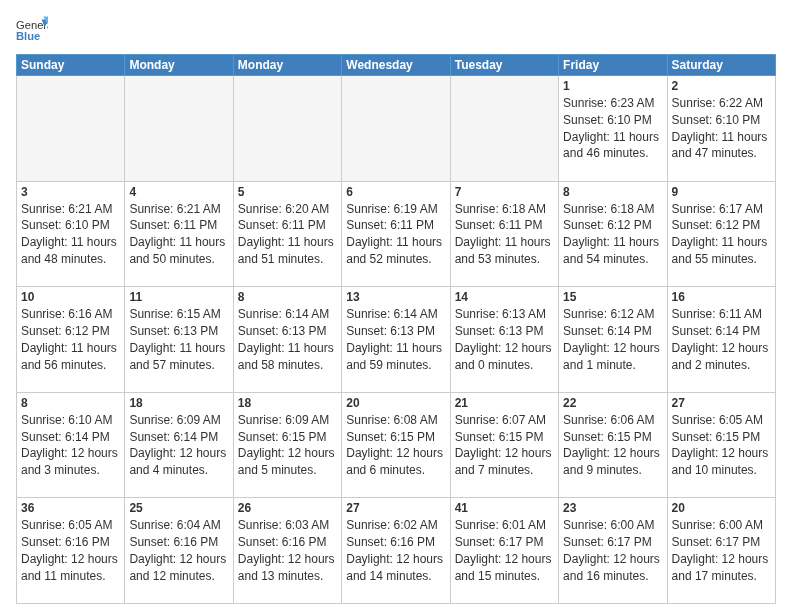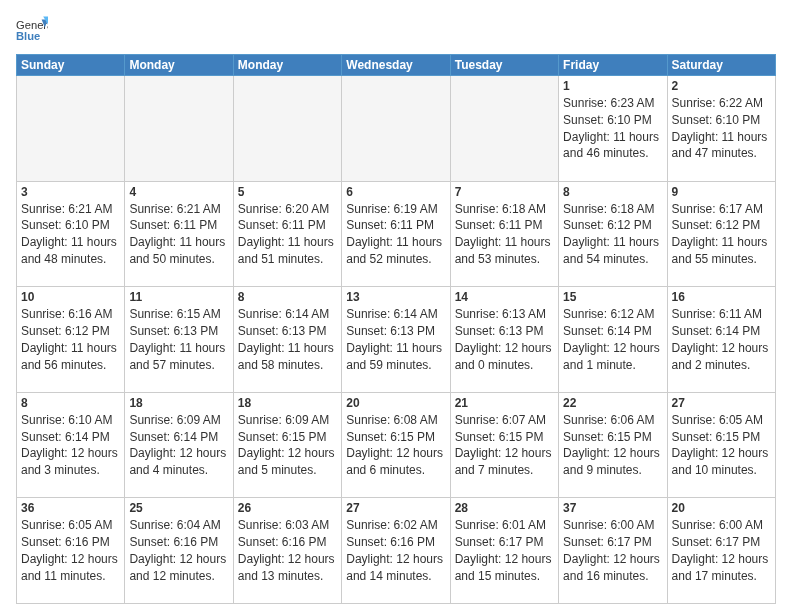--- a/index.html
+++ b/index.html
@@ -238,25 +238,25 @@
           </td>
           <td>
             <span class="day-number">26</span>
             <div class="day-info">Sunrise: 6:03 AM<br>Sunset: 6:16 PM<br>Daylight: 12 hours and 13 minutes.</div>
           </td>
           <td>
             <span class="day-number">27</span>
             <div class="day-info">Sunrise: 6:02 AM<br>Sunset: 6:16 PM<br>Daylight: 12 hours and 14 minutes.</div>
           </td>
           <td>
-            <span class="day-number">28</span>
+            <span class="day-number">41</span>
             <div class="day-info">Sunrise: 6:01 AM<br>Sunset: 6:17 PM<br>Daylight: 12 hours and 15 minutes.</div>
           </td>
           <td>
-            <span class="day-number">37</span>
+            <span class="day-number">23</span>
             <div class="day-info">Sunrise: 6:00 AM<br>Sunset: 6:17 PM<br>Daylight: 12 hours and 16 minutes.</div>
           </td>
           <td>
             <span class="day-number">20</span>
             <div class="day-info">Sunrise: 6:00 AM<br>Sunset: 6:17 PM<br>Daylight: 12 hours and 17 minutes.</div>
           </td>
         </tr>
       </tbody>
   </table>
 </div>

